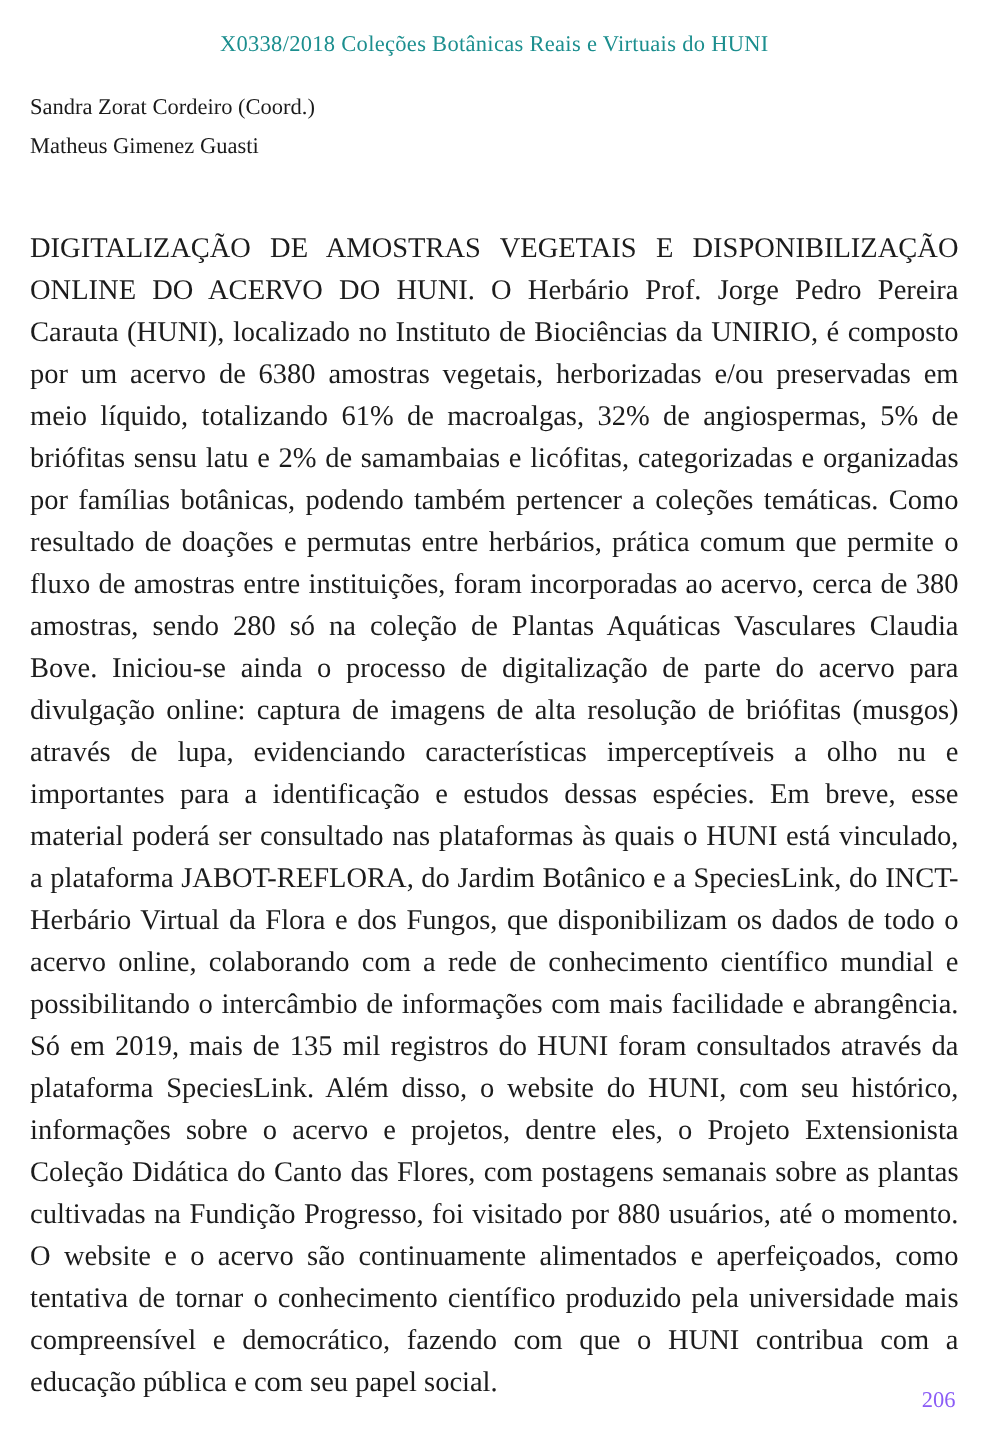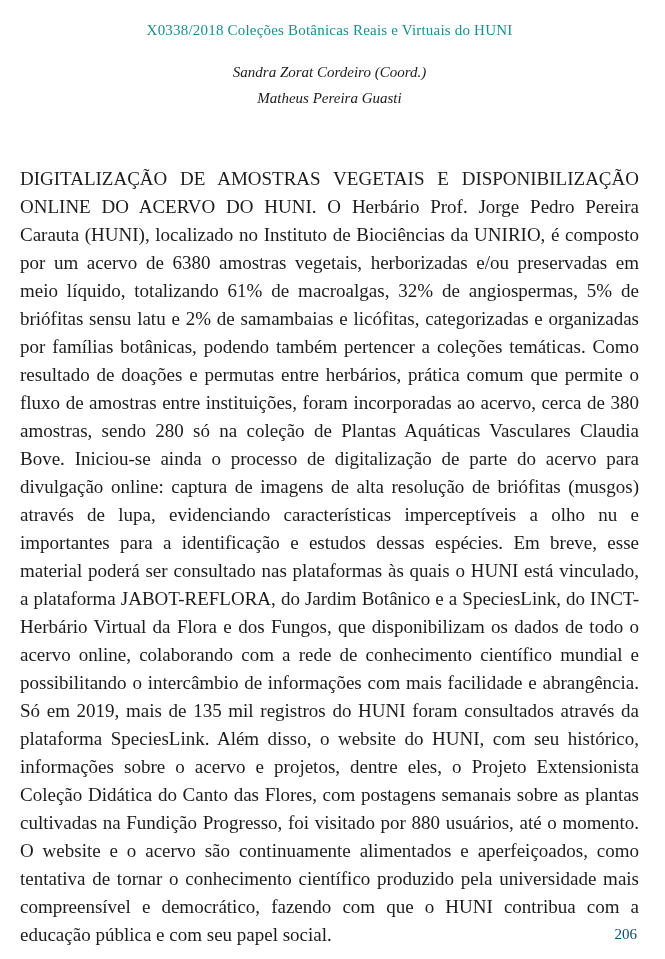--- a/index.html
+++ b/index.html
@@ -21,54 +21,53 @@
   .doc-title {
     margin: 0 0 20px 0;
     text-align: center;
     font-size: 15px;
     font-weight: normal;
     color: #1b8e8e;
     letter-spacing: 0.2px;
     font-family: Liberation Serif, serif;
   }
   .authors {
-    text-align: center;
-    font-style: italic;
+    text-align: left;
     font-size: 15px;
     line-height: 26px;
-    margin-bottom: 54px;
+    margin-bottom: 41px;
   }
   .author-line {
     display: block;
   }
   .abstract {
     margin: 0;
     font-size: 19px;
     line-height: 28px;
     text-align: justify;
     text-justify: inter-word;
     color: #1c1c1c;
   }
   .page-number {
     position: absolute;
     right: 28px;
     bottom: 16px;
     font-size: 15px;
-    color: #0c4a6e;
+    color: #8b5cf6;
   }
 </style>
 </head>
 <body>
 
 <div class="page">
 
   <h1 class="doc-title" style="color: rgb(27, 142, 142);">X0338/2018 Coleções Botânicas Reais e Virtuais do HUNI</h1>
 
   <div class="authors">
     <span class="author-line">Sandra Zorat Cordeiro (Coord.)</span>
-    <span class="author-line">Matheus Pereira Guasti</span>
+    <span class="author-line">Matheus Gimenez Guasti</span>
   </div>
 
   <p class="abstract">DIGITALIZAÇÃO DE AMOSTRAS VEGETAIS E DISPONIBILIZAÇÃO ONLINE DO ACERVO DO HUNI. O Herbário Prof. Jorge Pedro Pereira Carauta (HUNI), localizado no Instituto de Biociências da UNIRIO, é composto por um acervo de 6380 amostras vegetais, herborizadas e/ou preservadas em meio líquido, totalizando 61% de macroalgas, 32% de angiospermas, 5% de briófitas sensu latu e 2% de samambaias e licófitas, categorizadas e organizadas por famílias botânicas, podendo também pertencer a coleções temáticas. Como resultado de doações e permutas entre herbários, prática comum que permite o fluxo de amostras entre instituições, foram incorporadas ao acervo, cerca de 380 amostras, sendo 280 só na coleção de Plantas Aquáticas Vasculares Claudia Bove. Iniciou-se ainda o processo de digitalização de parte do acervo para divulgação online: captura de imagens de alta resolução de briófitas (musgos) através de lupa, evidenciando características imperceptíveis a olho nu e importantes para a identificação e estudos dessas espécies. Em breve, esse material poderá ser consultado nas plataformas às quais o HUNI está vinculado, a plataforma JABOT-REFLORA, do Jardim Botânico e a SpeciesLink, do INCT-Herbário Virtual da Flora e dos Fungos, que disponibilizam os dados de todo o acervo online, colaborando com a rede de conhecimento científico mundial e possibilitando o intercâmbio de informações com mais facilidade e abrangência. Só em 2019, mais de 135 mil registros do HUNI foram consultados através da plataforma SpeciesLink. Além disso, o website do HUNI, com seu histórico, informações sobre o acervo e projetos, dentre eles, o Projeto Extensionista Coleção Didática do Canto das Flores, com postagens semanais sobre as plantas cultivadas na Fundição Progresso, foi visitado por 880 usuários, até o momento. O website e o acervo são continuamente alimentados e aperfeiçoados, como tentativa de tornar o conhecimento científico produzido pela universidade mais compreensível e democrático, fazendo com que o HUNI contribua com a educação pública e com seu papel social.</p>
 
   <div class="page-number">206</div>
 
 </div>
 
 </body></html>

